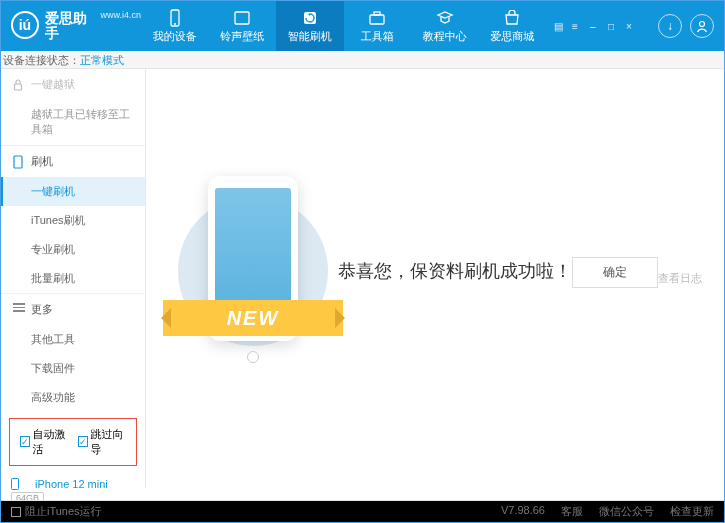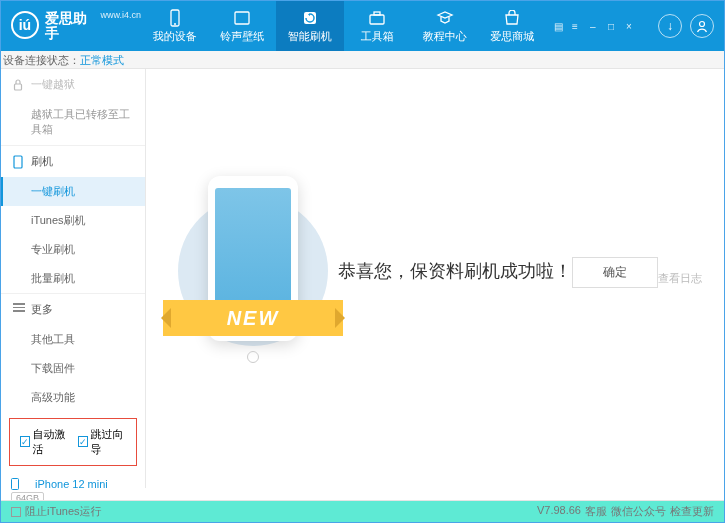--- a/index.html
+++ b/index.html
@@ -42,24 +42,24 @@
 .phone-body{position:absolute;width:90px;height:165px;background:#fff;border-radius:12px;left:40px;top:5px;box-shadow:0 4px 15px rgba(0,0,0,.15)}
 .phone-screen{position:absolute;width:76px;height:125px;background:linear-gradient(#7ec5e8,#5ab3e0);left:47px;top:17px;border-radius:3px}
 .phone-home{position:absolute;width:12px;height:12px;border:1.5px solid #ccc;border-radius:50%;left:79px;bottom:8px}
 .new-banner{position:absolute;bottom:35px;left:-5px;width:180px;height:36px;background:#ffc843;display:flex;align-items:center;justify-content:center;font-weight:900;font-size:20px;color:#fff;letter-spacing:2px;font-style:italic}
 .new-banner::before,.new-banner::after{content:"";position:absolute;width:0;height:0;border:10px solid transparent}
 .new-banner::before{left:-12px;border-right-color:#e0a82e;top:8px}
 .new-banner::after{right:-12px;border-left-color:#e0a82e;top:8px}
 .success-text{font-size:18px;color:#333;margin-bottom:15px}
 .ok-btn{padding:6px 30px;border:1px solid #ddd;background:#fff;font-size:12px;color:#555;cursor:pointer;margin-bottom:12px}
 .log-link{font-size:11px;color:#bbb;cursor:pointer}
-.footer{position:absolute;bottom:0;left:0;right:0;height:22px;background:#5eead4;border-top:1px solid #e5e5e5;display:flex;align-items:center;padding:0 10px;font-size:11px;color:#777}
+.footer{position:absolute;bottom:0;left:0;right:0;height:22px;background:#000000;border-top:1px solid #e5e5e5;display:flex;align-items:center;padding:0 10px;font-size:11px;color:#777}
 .footer-cb{display:flex;align-items:center;gap:4px;cursor:pointer}
 .footer-cb-box{width:10px;height:10px;border:1px solid #999}
-.footer-right{margin-left:auto;display:flex;gap:4px}
+.footer-right{margin-left:auto;display:flex;gap:16px}
 .footer-link{cursor:pointer}
 .hamburger{display:flex;flex-direction:column;gap:2px;width:12px}
 .hamburger span{height:1.5px;background:#888}
 svg{display:block}
 </style>
 </head>
 <body>
 
 <div class="titlebar">
   <div class="logo-area">

